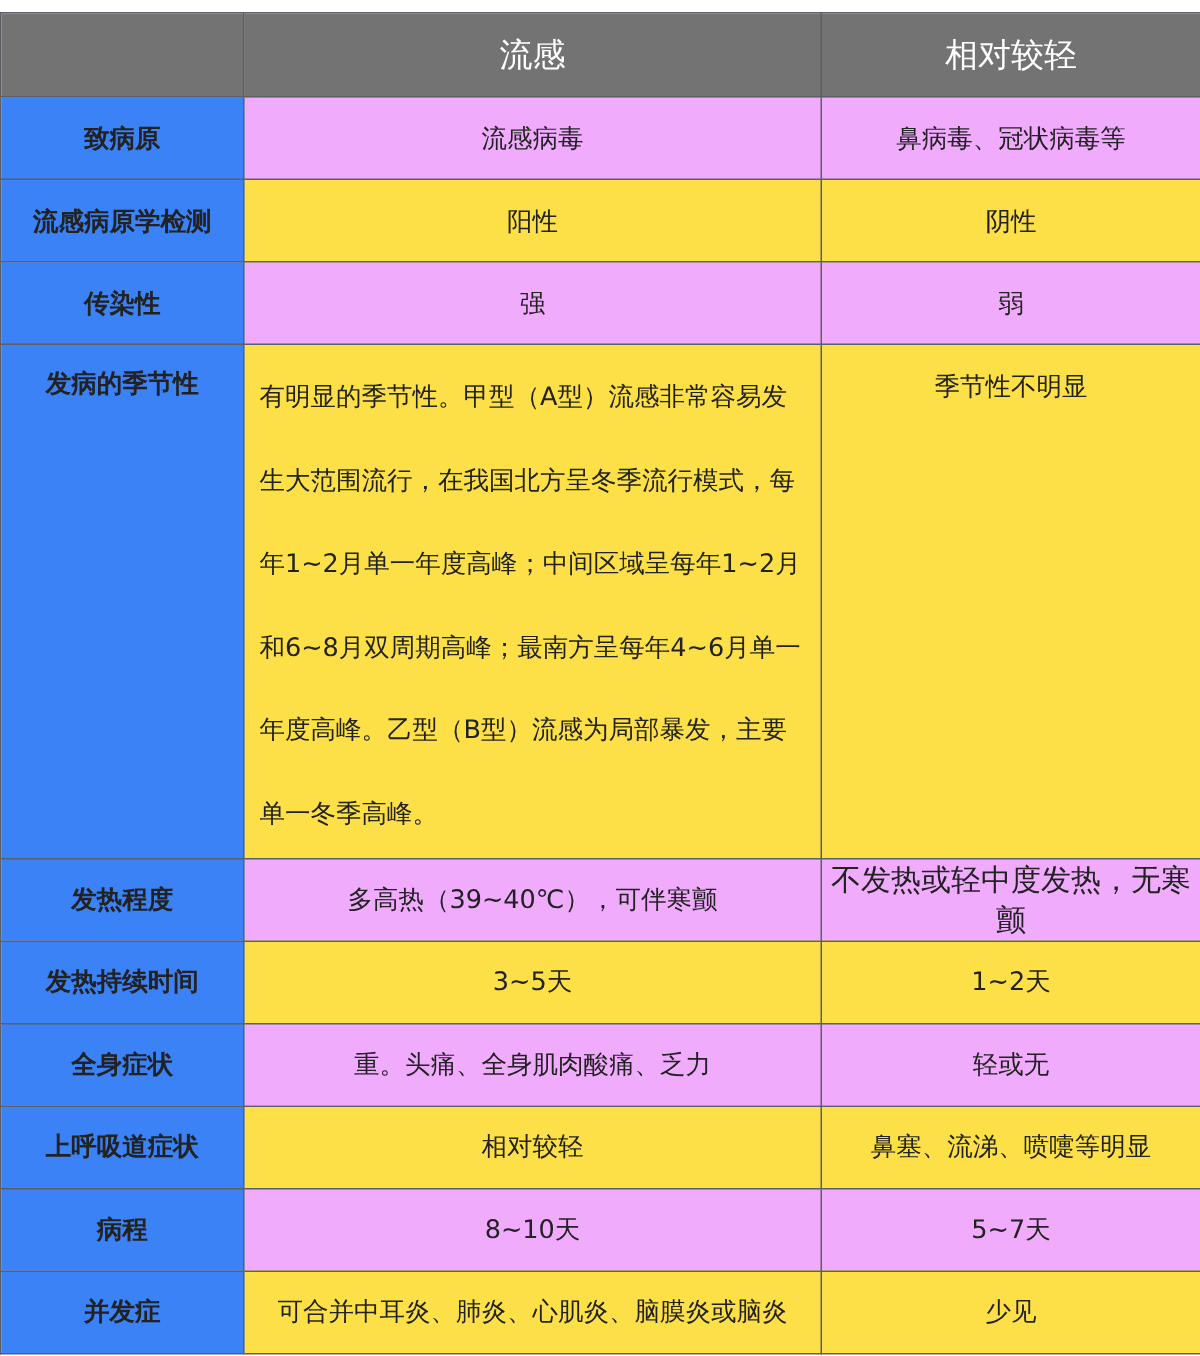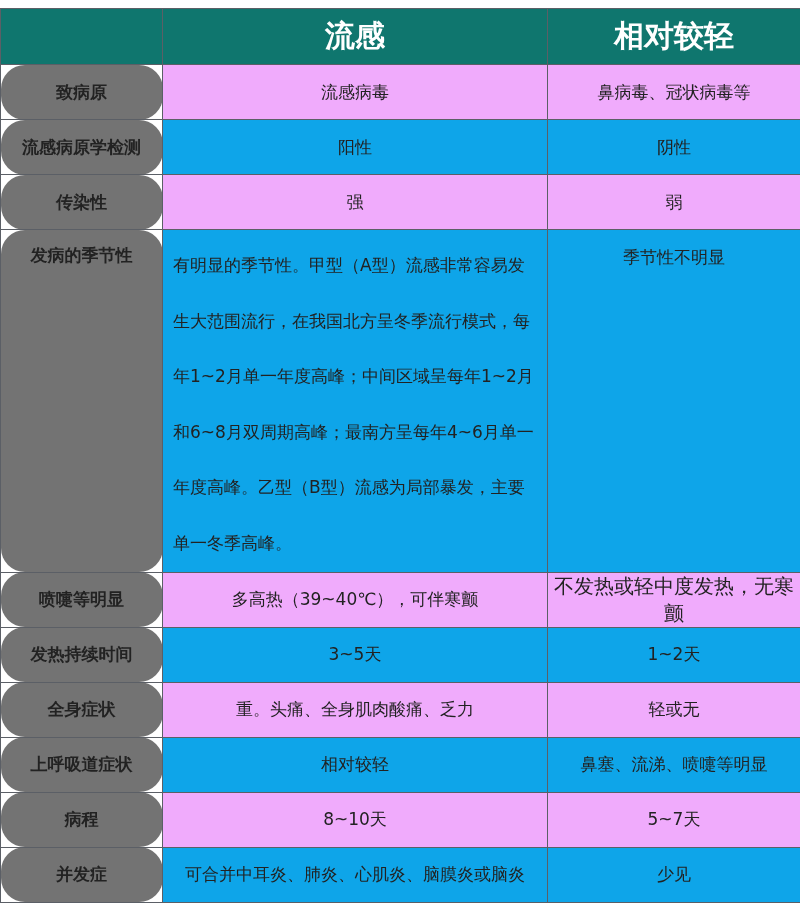--- a/index.html
+++ b/index.html
@@ -1,22 +1,22 @@
 <!DOCTYPE html>
 <html><head>
 <meta charset="utf-8">
 <style>
   html,body{margin:0;padding:0;background:#ffffff;}
   body{width:800px;height:904px;overflow:hidden;font-family:"DejaVu Sans","Liberation Sans",sans-serif;}
   .tbl{position:absolute;left:0;top:8px;width:800px;border-collapse:collapse;table-layout:fixed;}
   .tbl td,.tbl th{border:1px solid #5b5f66;padding:0;text-align:center;vertical-align:middle;font-size:17px;color:#222;}
-  .tbl th{background:#0f766e;color:#fff;font-size:30px;font-weight:bold;height:55px;}
-  .lbl{background:#737373;font-weight:bold;color:#222;border-radius:24px;}
+  .tbl th{background:#737373;color:#fff;font-size:22px;font-weight:normal;height:55px;}
+  .lbl{background:#3b82f6;font-weight:bold;color:#222;}
   .peach td.v{background:#f0abfc;}
-  .white td.v{background:#0ea5e9;}
+  .white td.v{background:#fde047;}
   .r{height:55px;}
   .tall{height:330px;}
   .para{text-align:left!important;vertical-align:top!important;padding:8px 6px 0 10px!important;line-height:55.6px;font-size:17px;margin-left:30px;}
   .top{vertical-align:top!important;padding-top:16px!important;}
   .toplbl{vertical-align:top!important;padding-top:14px!important;}
 </style>
 </head>
 <body>
 
 <table class="tbl">
@@ -45,21 +45,21 @@
     <td class="lbl">传染性</td>
     <td class="v">强</td>
     <td class="v">弱</td>
   </tr>
   <tr class="tall white">
     <td class="lbl toplbl">发病的季节性</td>
     <td class="v para">有明显的季节性。甲型（A型）流感非常容易发生大范围流行，在我国北方呈冬季流行模式，每年1~2月单一年度高峰；中间区域呈每年1~2月和6~8月双周期高峰；最南方呈每年4~6月单一年度高峰。乙型（B型）流感为局部暴发，主要单一冬季高峰。</td>
     <td class="v top">季节性不明显</td>
   </tr>
   <tr class="r peach">
-    <td class="lbl">喷嚏等明显</td>
+    <td class="lbl">发热程度</td>
     <td class="v">多高热（39~40℃），可伴寒颤</td>
     <td class="v" style="font-size:20px">不发热或轻中度发热，无寒颤</td>
   </tr>
   <tr class="r white">
     <td class="lbl">发热持续时间</td>
     <td class="v">3~5天</td>
     <td class="v">1~2天</td>
   </tr>
   <tr class="r peach">
     <td class="lbl">全身症状</td>

